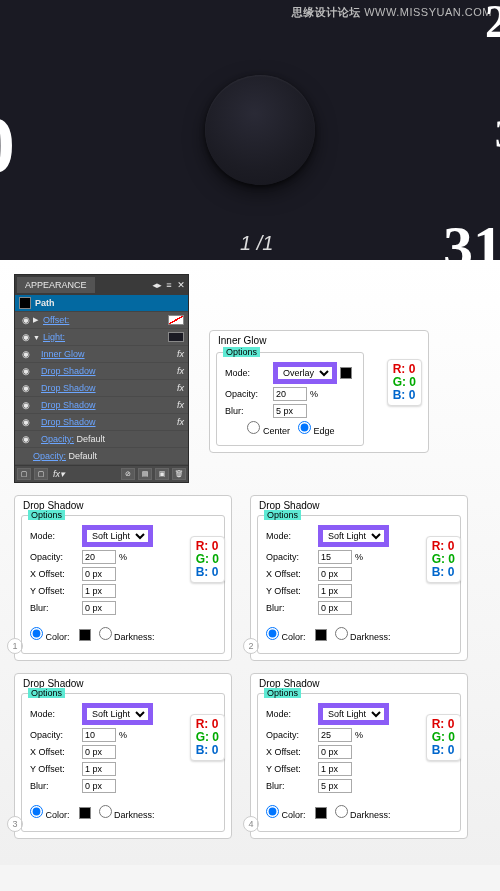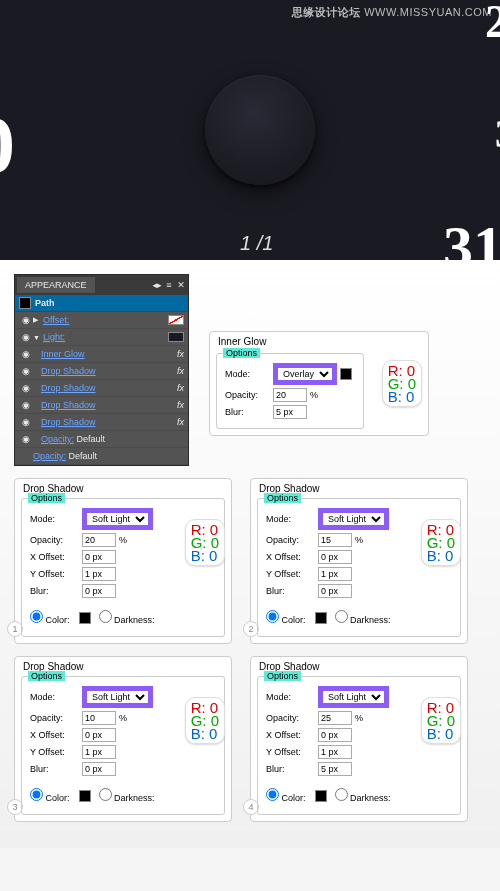--- a/index.html
+++ b/index.html
@@ -45,21 +45,21 @@
 
 .effect-panel { background: #fff; border: 1px solid #ccc; border-radius: 4px; padding: 4px 6px 6px; font-size: 9px; position: relative; }
 .effect-panel .title { font-size: 10px; margin-bottom: 4px; padding-left: 2px; }
 .effect-panel .options { border: 1px solid #ccc; border-radius: 3px; padding: 6px 6px 6px 8px; margin-top: 2px; position: relative; }
 .effect-panel .options .leg { position: absolute; top: -6px; left: 6px; background: #5eead4; padding: 0 3px; font-size: 9px; }
 .effect-panel .frow { display: flex; align-items: center; margin: 3px 0; }
 .effect-panel .frow .fl { width: 44px; text-align: left; margin-right: 4px; font-size: 9px; }
 .effect-panel .frow input[type=text] { width: 34px; font-size: 9px; padding: 1px 2px; border: 1px solid #aaa; }
 .effect-panel .frow select { font-size: 9px; padding: 0 1px; border: 5px solid #8b5cf6; background: #fff; }
 .effect-panel .frow .sw { width: 12px; height: 12px; background: #000; border: 1px solid #888; margin-left: 3px; display: inline-block; }
-.effect-panel .rgb { position: absolute; right: 6px; top: 22px; background: #fff; border: 1px solid #ddd; border-radius: 10px; padding: 3px 5px; font-size: 15px; font-weight: normal; line-height: 13px; box-shadow: 0 1px 2px rgba(0,0,0,.15); }
+.effect-panel .rgb { position: absolute; right: 6px; top: 22px; background: #fff; border: 1px solid #ddd; border-radius: 4px; padding: 3px 5px; font-size: 12px; font-weight: bold; line-height: 13px; box-shadow: 0 1px 2px rgba(0,0,0,.15); }
 .effect-panel .rgb .r { color: #d00; }
 .effect-panel .rgb .g { color: #0a0; }
 .effect-panel .rgb .b { color: #06c; }
 .effect-panel .num-badge { position: absolute; left: -8px; bottom: 6px; width: 16px; height: 16px; border-radius: 50%; background: #fff; border: 1px solid #ccc; font-size: 9px; text-align: center; line-height: 14px; color: #888; }
 
 .inner-glow { width: 220px; }
 .inner-glow .options { width: 148px; display: inline-block; }
 .inner-glow .rgb { top: 28px; }
 
 .drop-shadow { width: 218px; }
@@ -142,39 +142,52 @@
       </div>
       <div class="row indent">
         <div class="eye">◉</div>
         <span class="lbl"><span class="link">Opacity:</span> <span>Default</span></span>
       </div>
       <div class="row">
         <div class="eye"></div>
         <span class="lbl"><span class="link">Opacity:</span> <span>Default</span></span>
       </div>
     </div>
+    <div class="footer">
+      <div class="fi">▢</div>
+      <div class="fi">▢</div>
+      <span class="fx">fx▾</span>
+      <div class="fi" style="margin-left:auto">⊘</div>
+      <div class="fi">▤</div>
+      <div class="fi">▣</div>
+      <div class="fi">🗑</div>
+    </div>
   </div>
 
   <div class="effect-panel inner-glow" style="align-self:flex-end; margin-bottom:30px;">
     <div class="title">Inner Glow</div>
     <div class="options">
       <div class="leg">Options</div>
       <div class="frow">
         <div class="fl">Mode:</div>
         <select><option>Overlay</option></select>
         <span class="sw"></span>
       </div>
       <div class="frow">
         <div class="fl">Opacity:</div>
         <input type="text" value="20" style="">
         <span style="margin-left:3px">%</span>
       </div>
       <div class="frow">
         <div class="fl">Blur:</div>
         <input type="text" value="5 px" style="">
+      </div>
+      <div class="frow" style="justify-content:center">
+        <label><input type="radio" name="ig" style=""> <span>Center</span></label>
+        <label style="margin-left:8px"><input type="radio" name="ig" checked="" style=""> <span>Edge</span></label>
       </div>
     </div>
     <div class="rgb">
       <div class="r">R: 0</div>
       <div class="g">G: 0</div>
       <div class="b">B: 0</div>
     </div>
   </div>
 
 </div>

